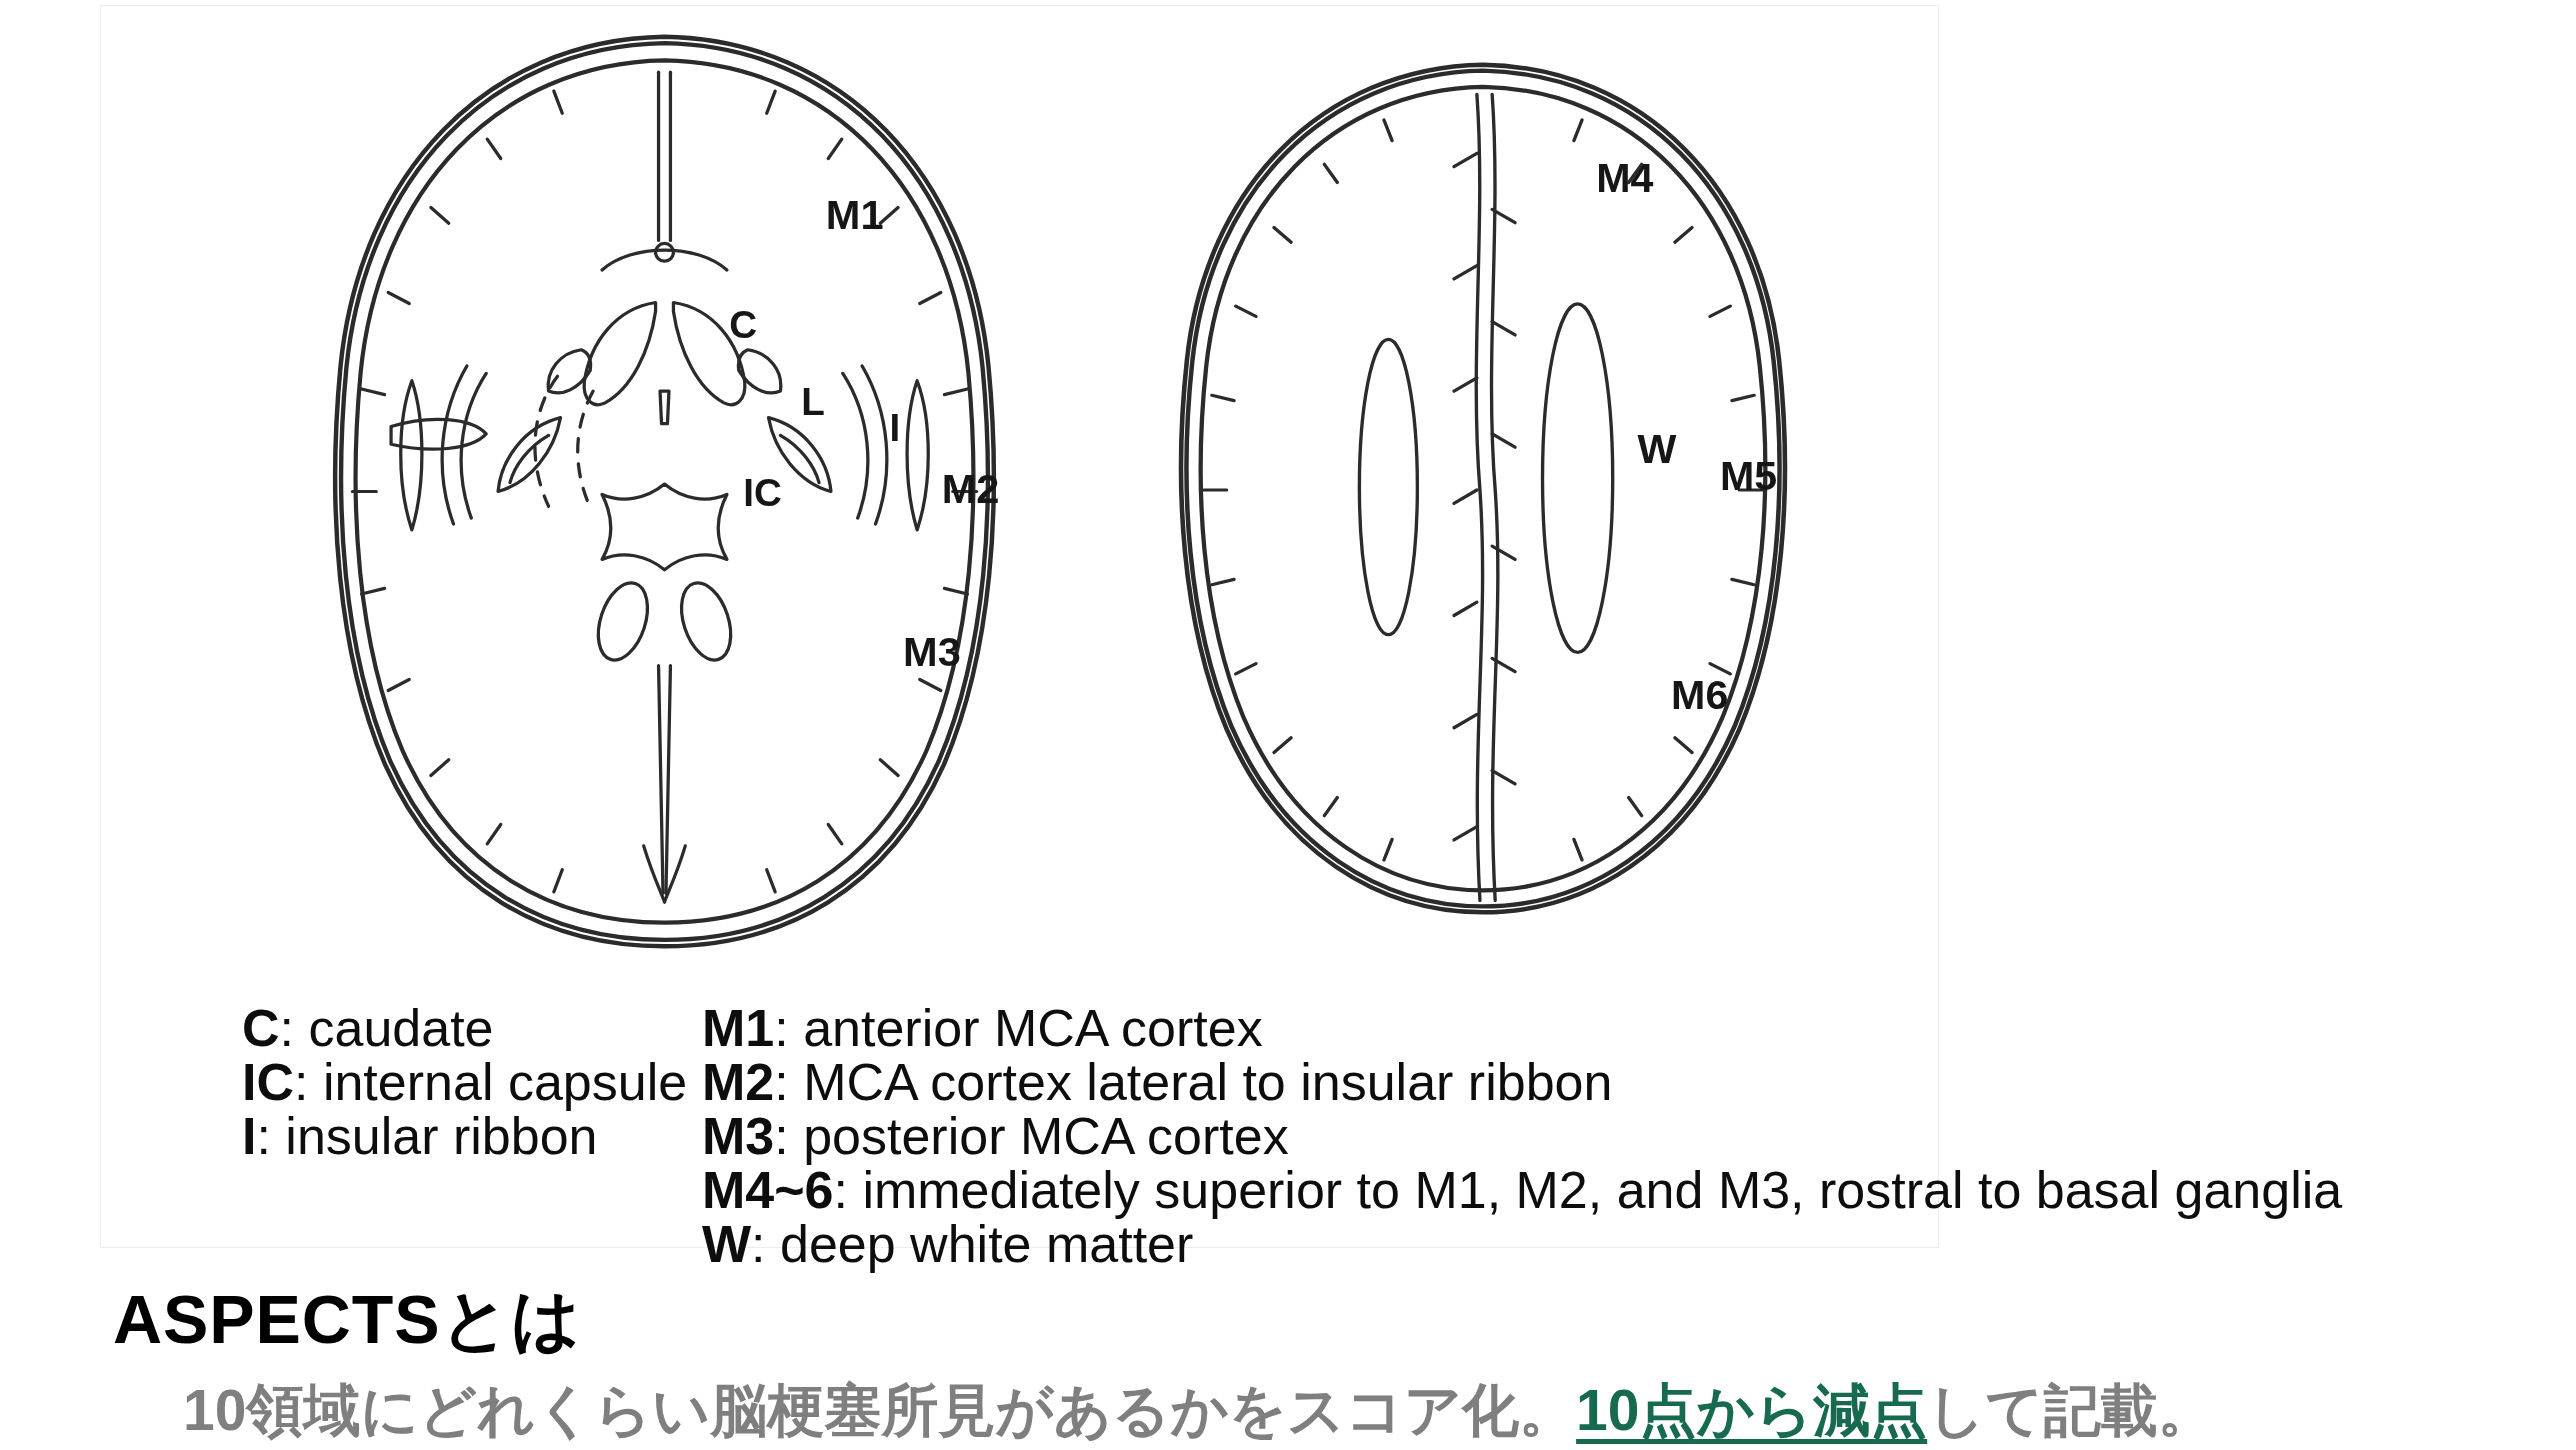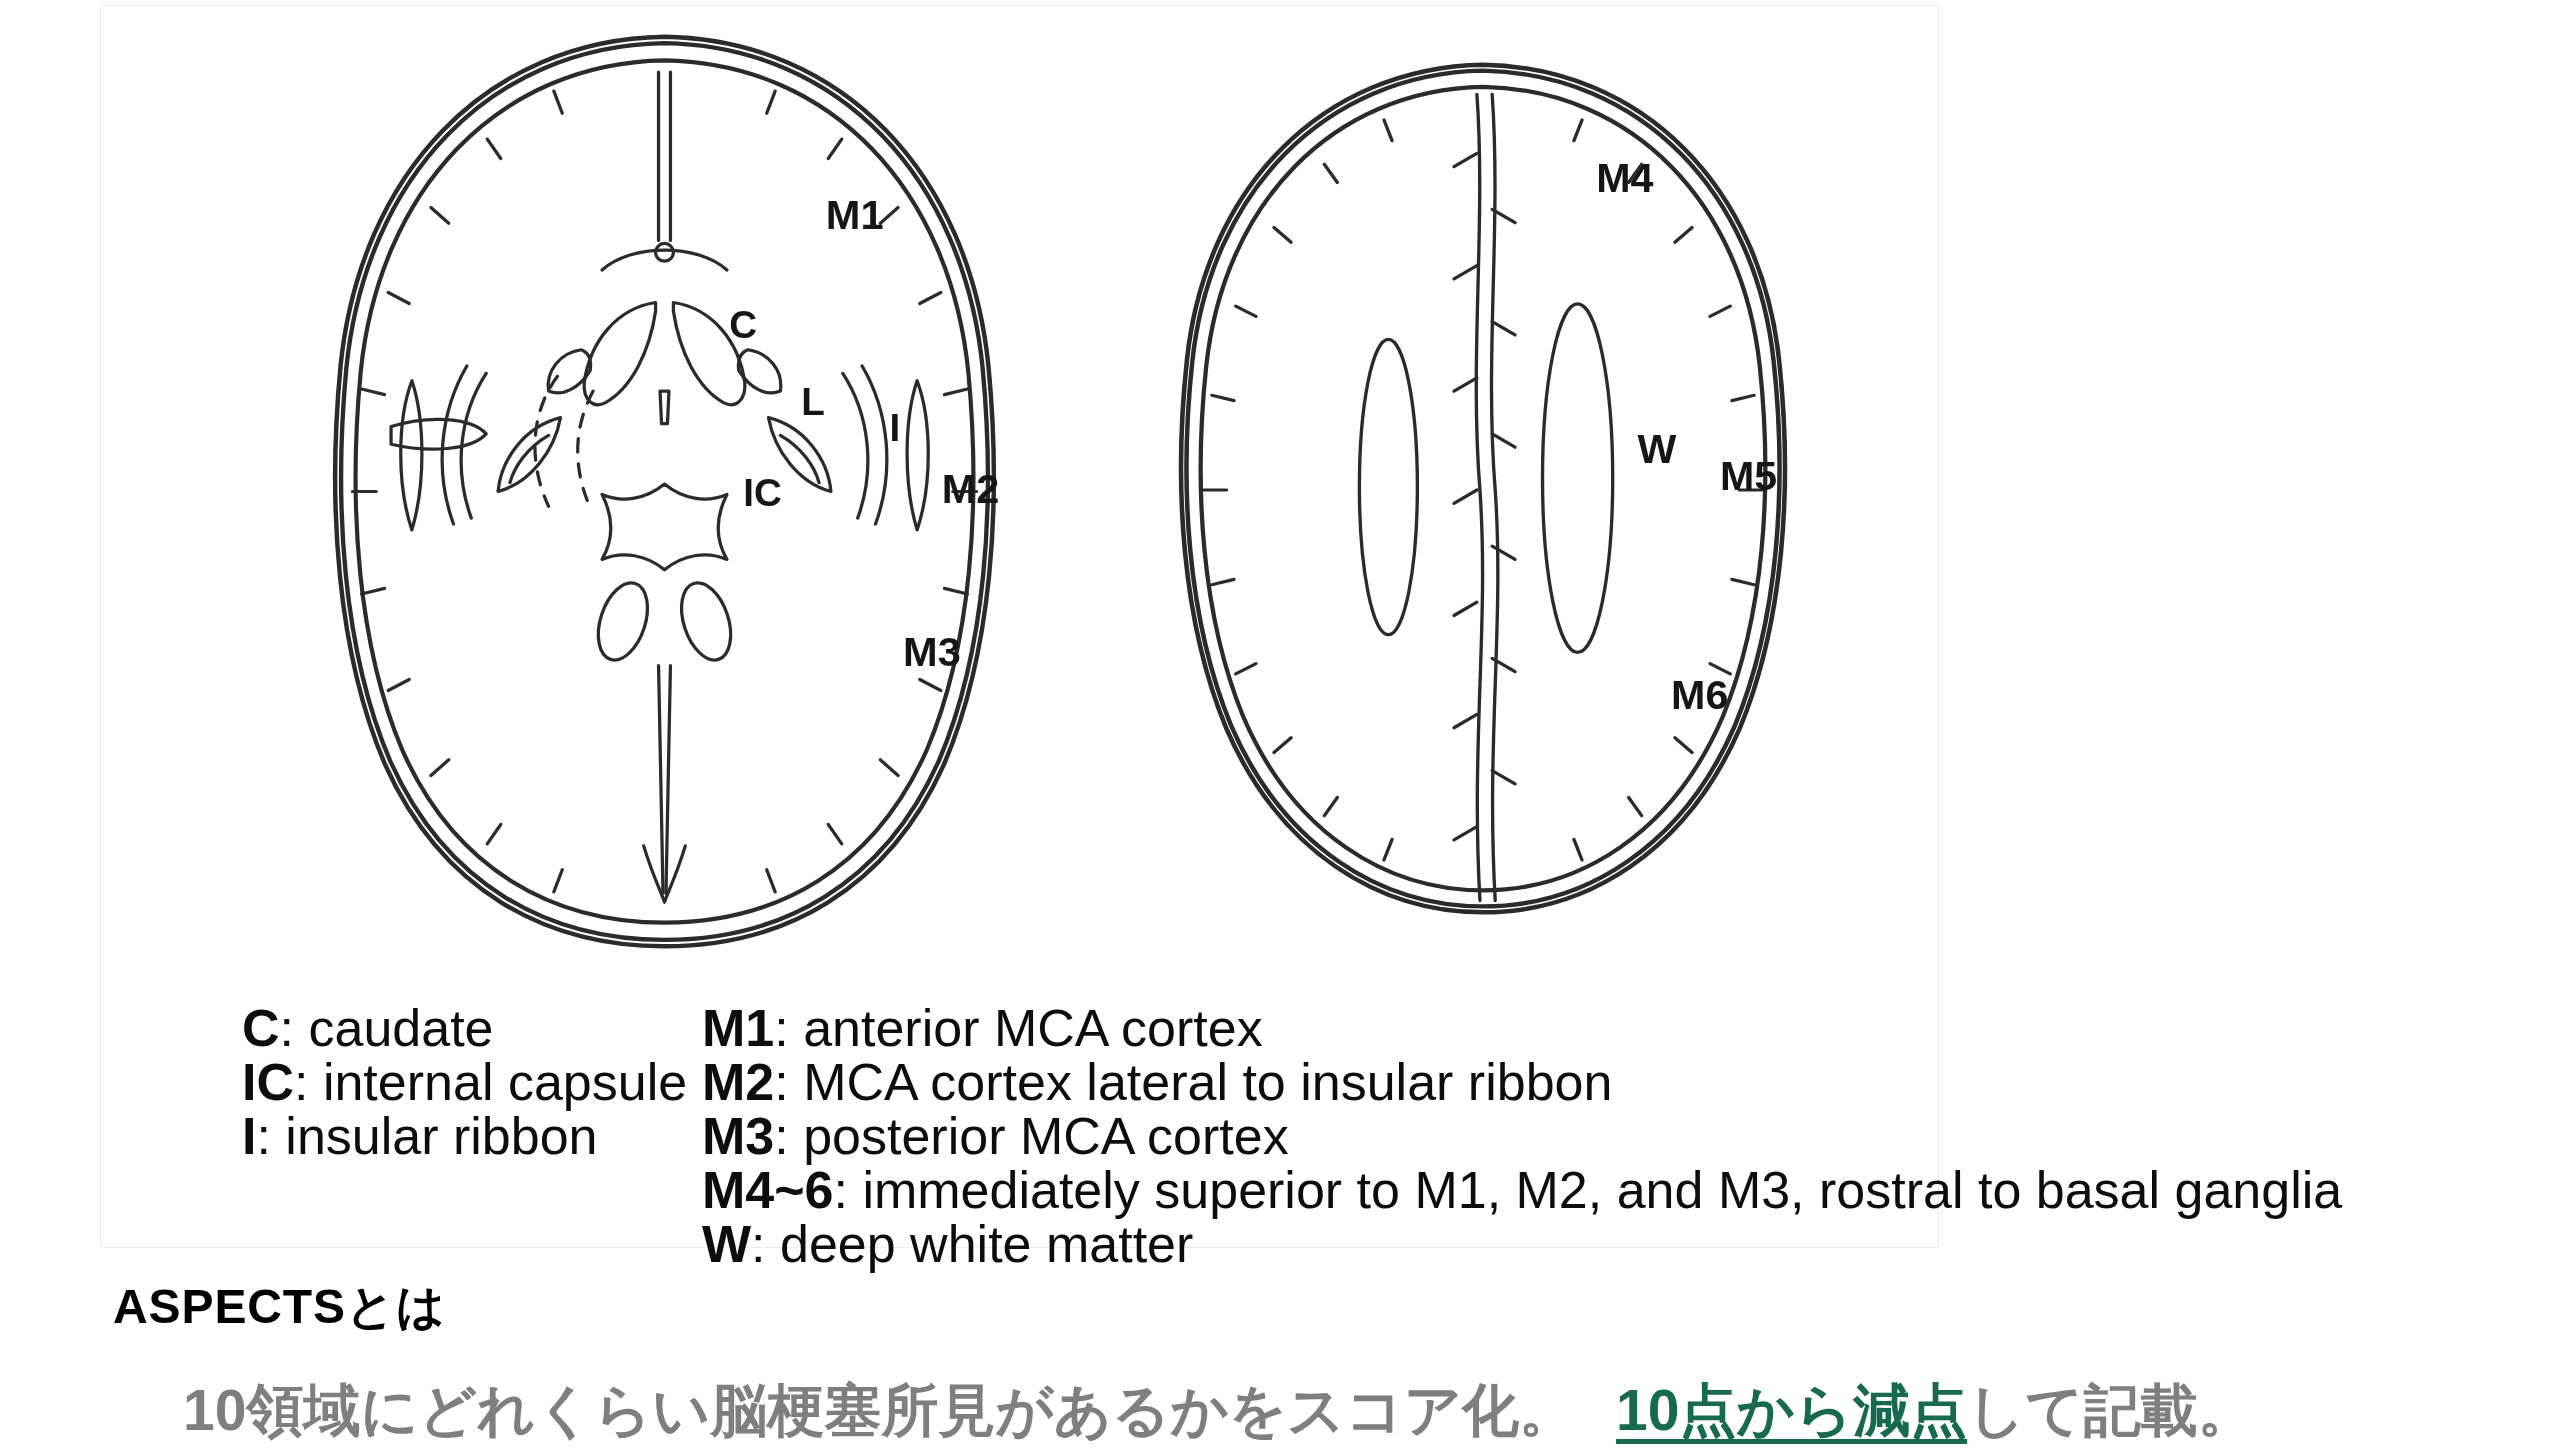--- a/index.html
+++ b/index.html
@@ -22,32 +22,31 @@
   .dash{stroke-dasharray:9 8;}
   .lbl{font-family:"Liberation Sans",sans-serif;font-weight:700;fill:#161616;}
 
   .legend-col{position:absolute;top:995px;font-size:52px;color:#0d0d0d;line-height:54px;white-space:nowrap;}
   .legend-col.c1{left:141px;}
   .legend-col.c2{left:569px;margin-left:32px;}
   .legend-col b{font-weight:700;}
 
   .heading{
     position:absolute;left:113px;top:1275px;
-    font-size:48px;font-weight:700;color:#000000;letter-spacing:0.9px;
+    font-size:68px;font-weight:700;color:#000000;letter-spacing:0.9px;
   }
   .subtitle{
     position:absolute;left:183px;top:1373px;
     font-size:57px;font-weight:700;color:var(--c-gray,#7f7f7f);white-space:nowrap;
   }
   .subtitle .hl{
     color:var(--c-green,#17694f);
     text-decoration:underline;
     text-decoration-thickness:4.5px;
     text-underline-offset:9px;
-    margin-left:40px;
   }
 </style>
 </head>
 <body>
 
 <div class="figure-frame">
 
   <svg id="left-brain-svg" class="brain" viewBox="0 0 500 640" preserveAspectRatio="none">
 
     <path id="lbOuter" class="ln" d="M 250,12 C 370,14 455,105 468,235 C 477,330 470,430 438,505 C 400,590 330,628 250,628 C 170,628 100,590 62,505 C 30,430 23,330 32,235 C 45,105 130,14 250,12 Z"></path>

